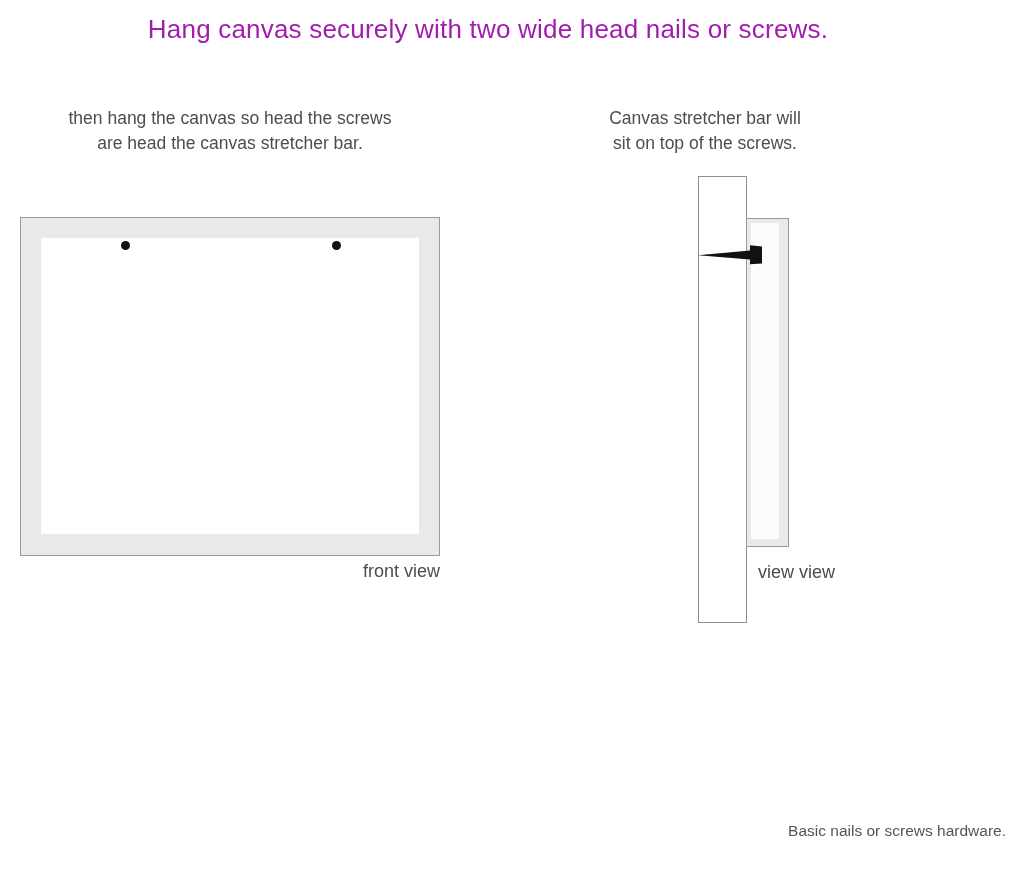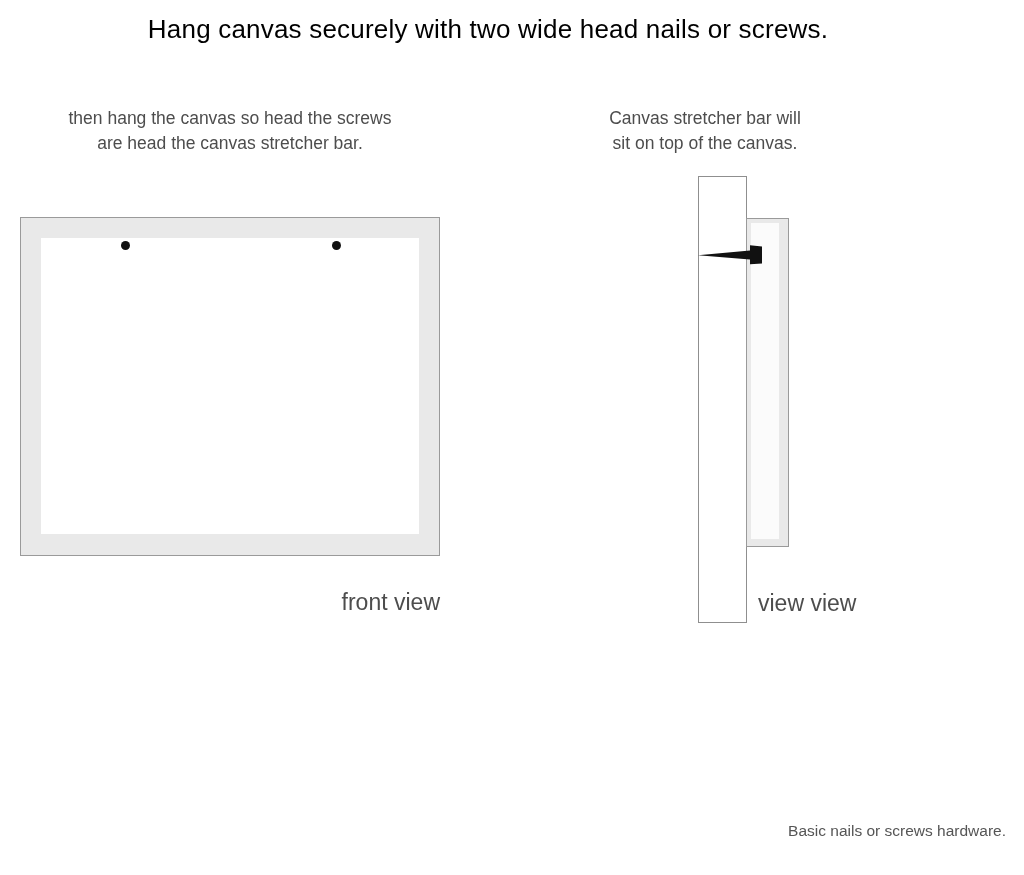--- a/index.html
+++ b/index.html
@@ -18,21 +18,21 @@
 
   
   .title {
     position: absolute;
     left: 0;
     top: 14px;
     width: 976px;
     text-align: center;
     font-size: 26px;
     font-weight: 400;
-    color: #000000;
+    color: #a21caf;
     letter-spacing: 0.2px;
     white-space: nowrap;
   }
 
   
   .caption {
     position: absolute;
     text-align: center;
     font-size: 17.5px;
     line-height: 25px;
@@ -81,24 +81,23 @@
     width: 9px;
     height: 9px;
     border-radius: 50%;
     background: #111111;
   }
   .screw-dot-left  { left: 101px; top: 24px; }
   .screw-dot-right { left: 312px; top: 24px; }
 
   .view-label {
     position: absolute;
-    font-size: 23px;
+    font-size: 18px;
     color: #4d4d4d;
     white-space: nowrap;
-    margin-top: 28px;
   }
   .label-front {
     left: 240px;
     top: 561px;
     width: 200px;
     text-align: right;
   }
   .label-side {
     left: 758px;
     top: 562px;
@@ -167,21 +166,21 @@
 
 <div class="title">Hang canvas securely with two wide head nails or screws.</div>
 
 <div class="caption caption-left">
   <div>then hang the canvas so head the screws</div>
   <div>are head the canvas stretcher bar.</div>
 </div>
 
 <div class="caption caption-right">
   <div>Canvas stretcher bar will</div>
-  <div>sit on top of the canvas.</div>
+  <div>sit on top of the screws.</div>
 </div>
 
 <div class="front-view">
   <div class="frame-outer"></div>
   <div class="frame-inner"></div>
   <div class="screw-dot screw-dot-left"></div>
   <div class="screw-dot screw-dot-right"></div>
 </div>
 <div class="view-label label-front">front view</div>
 

